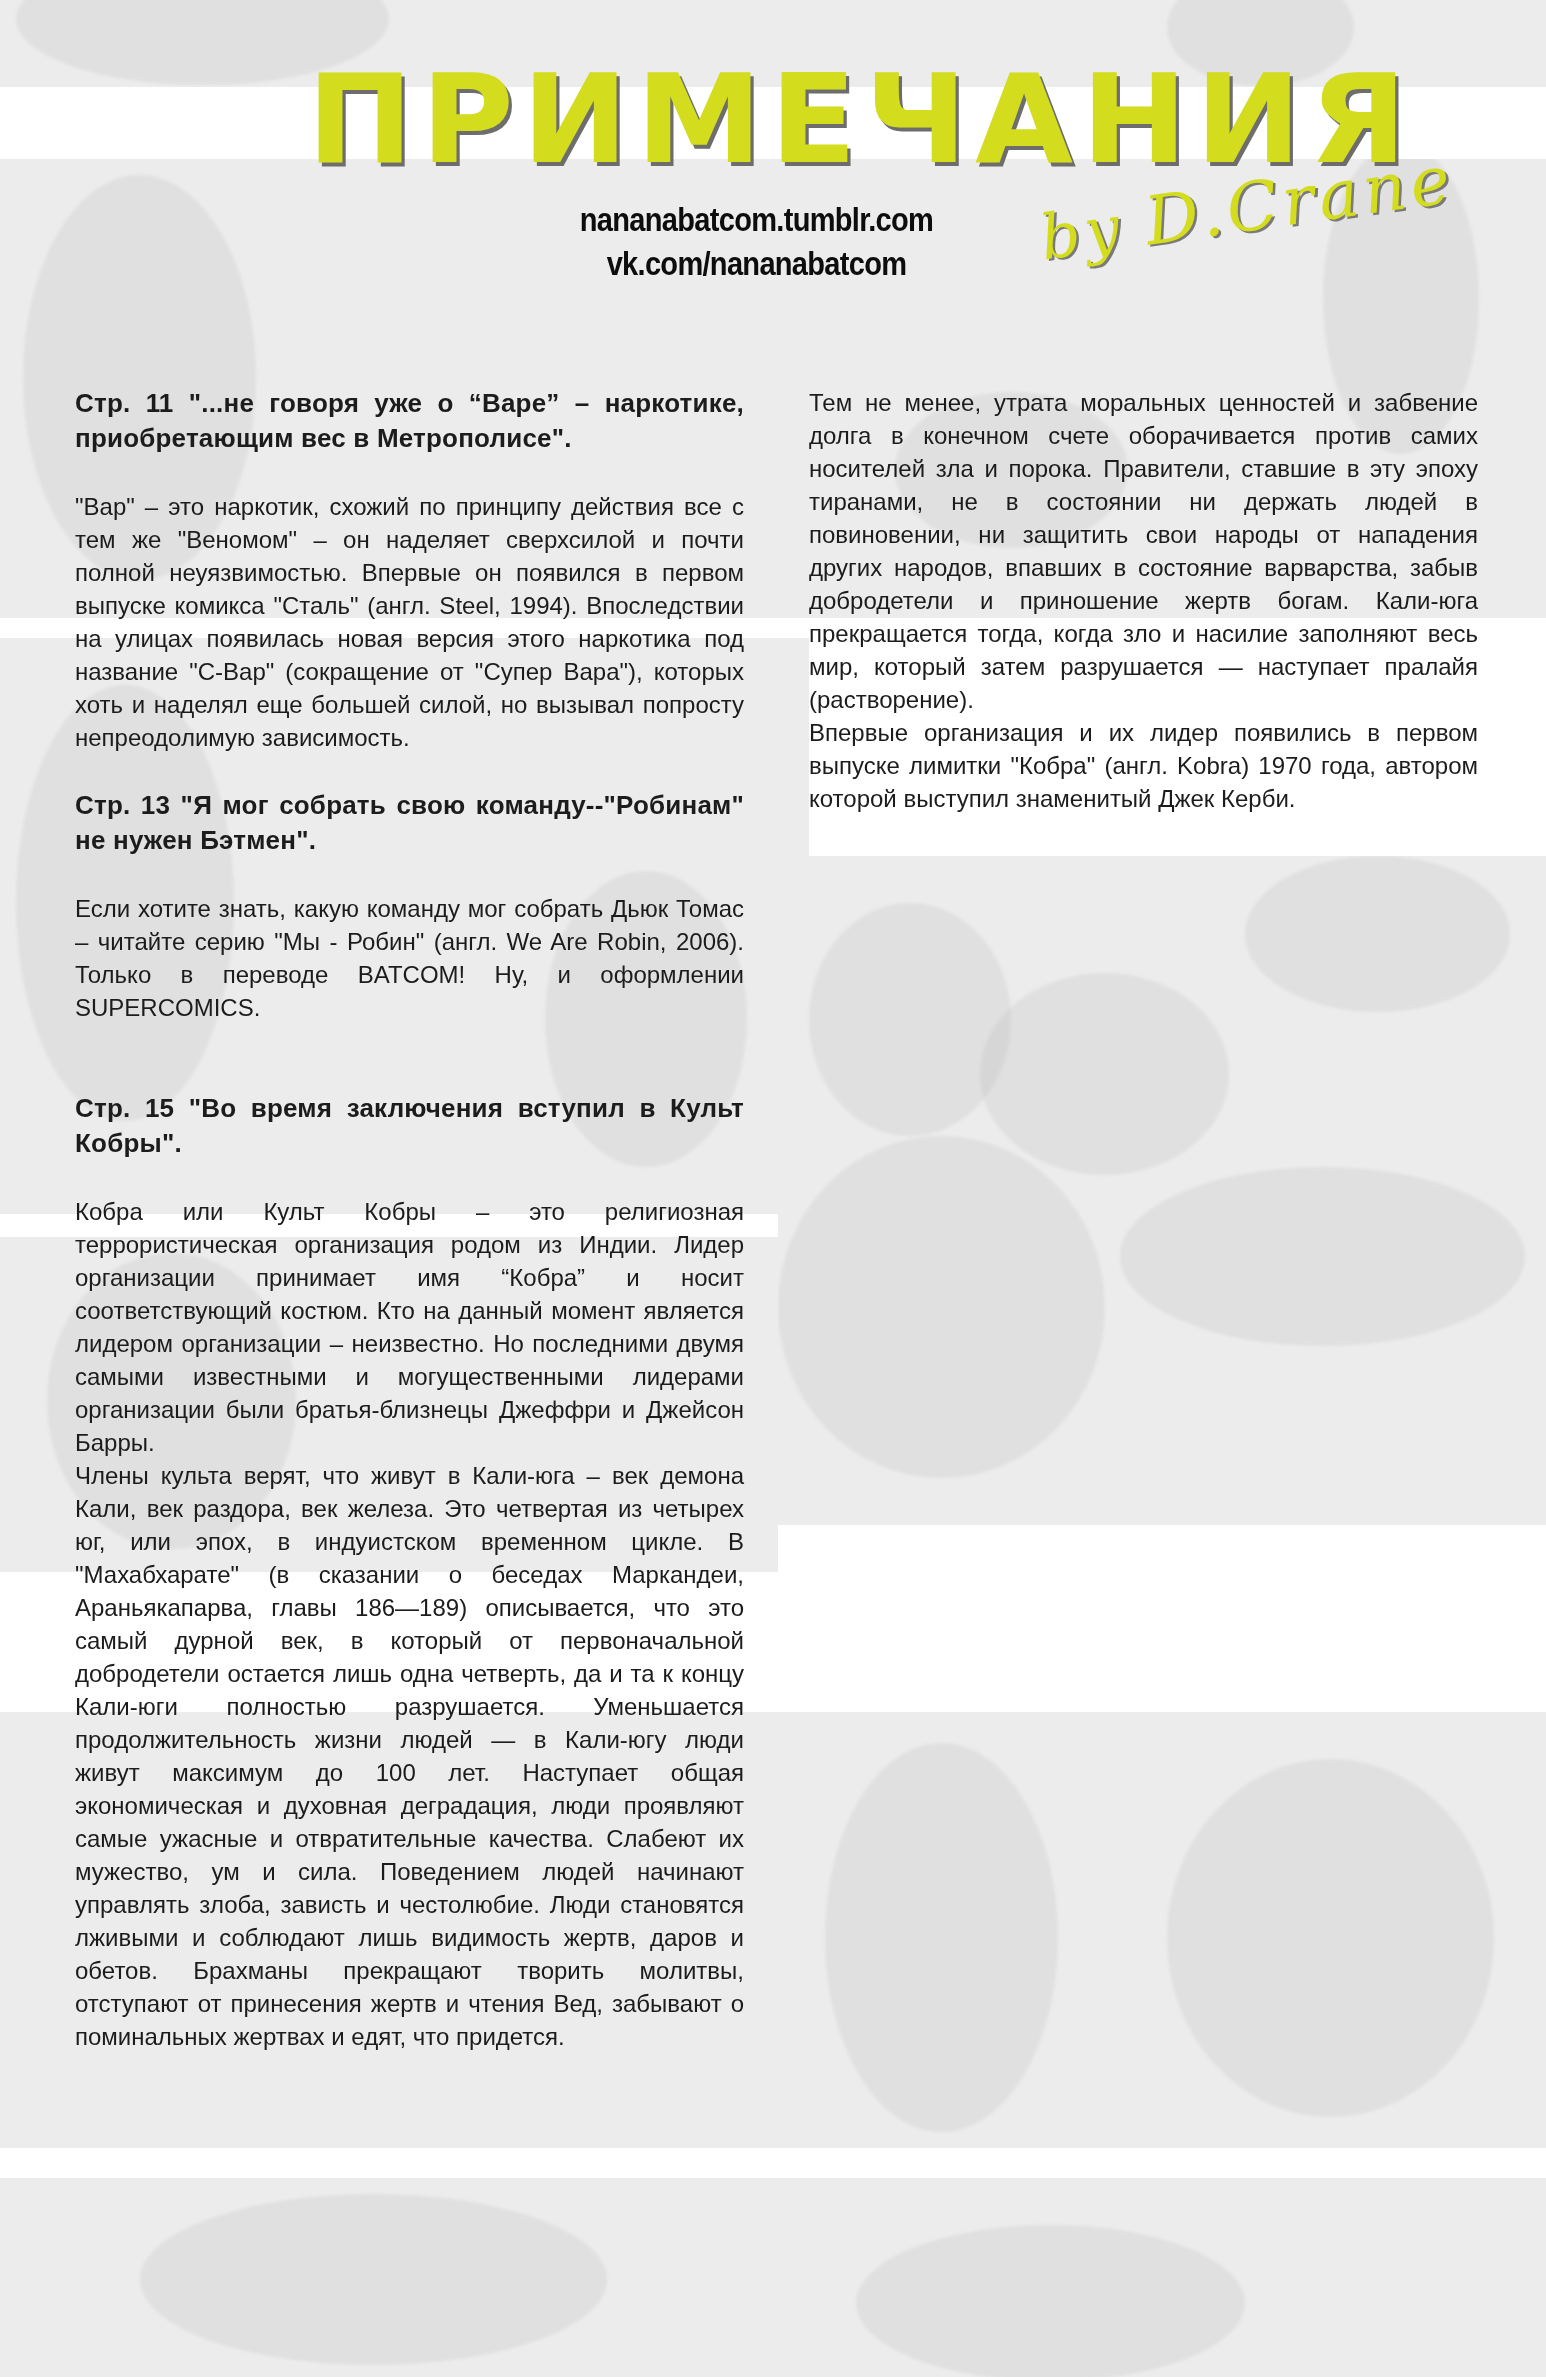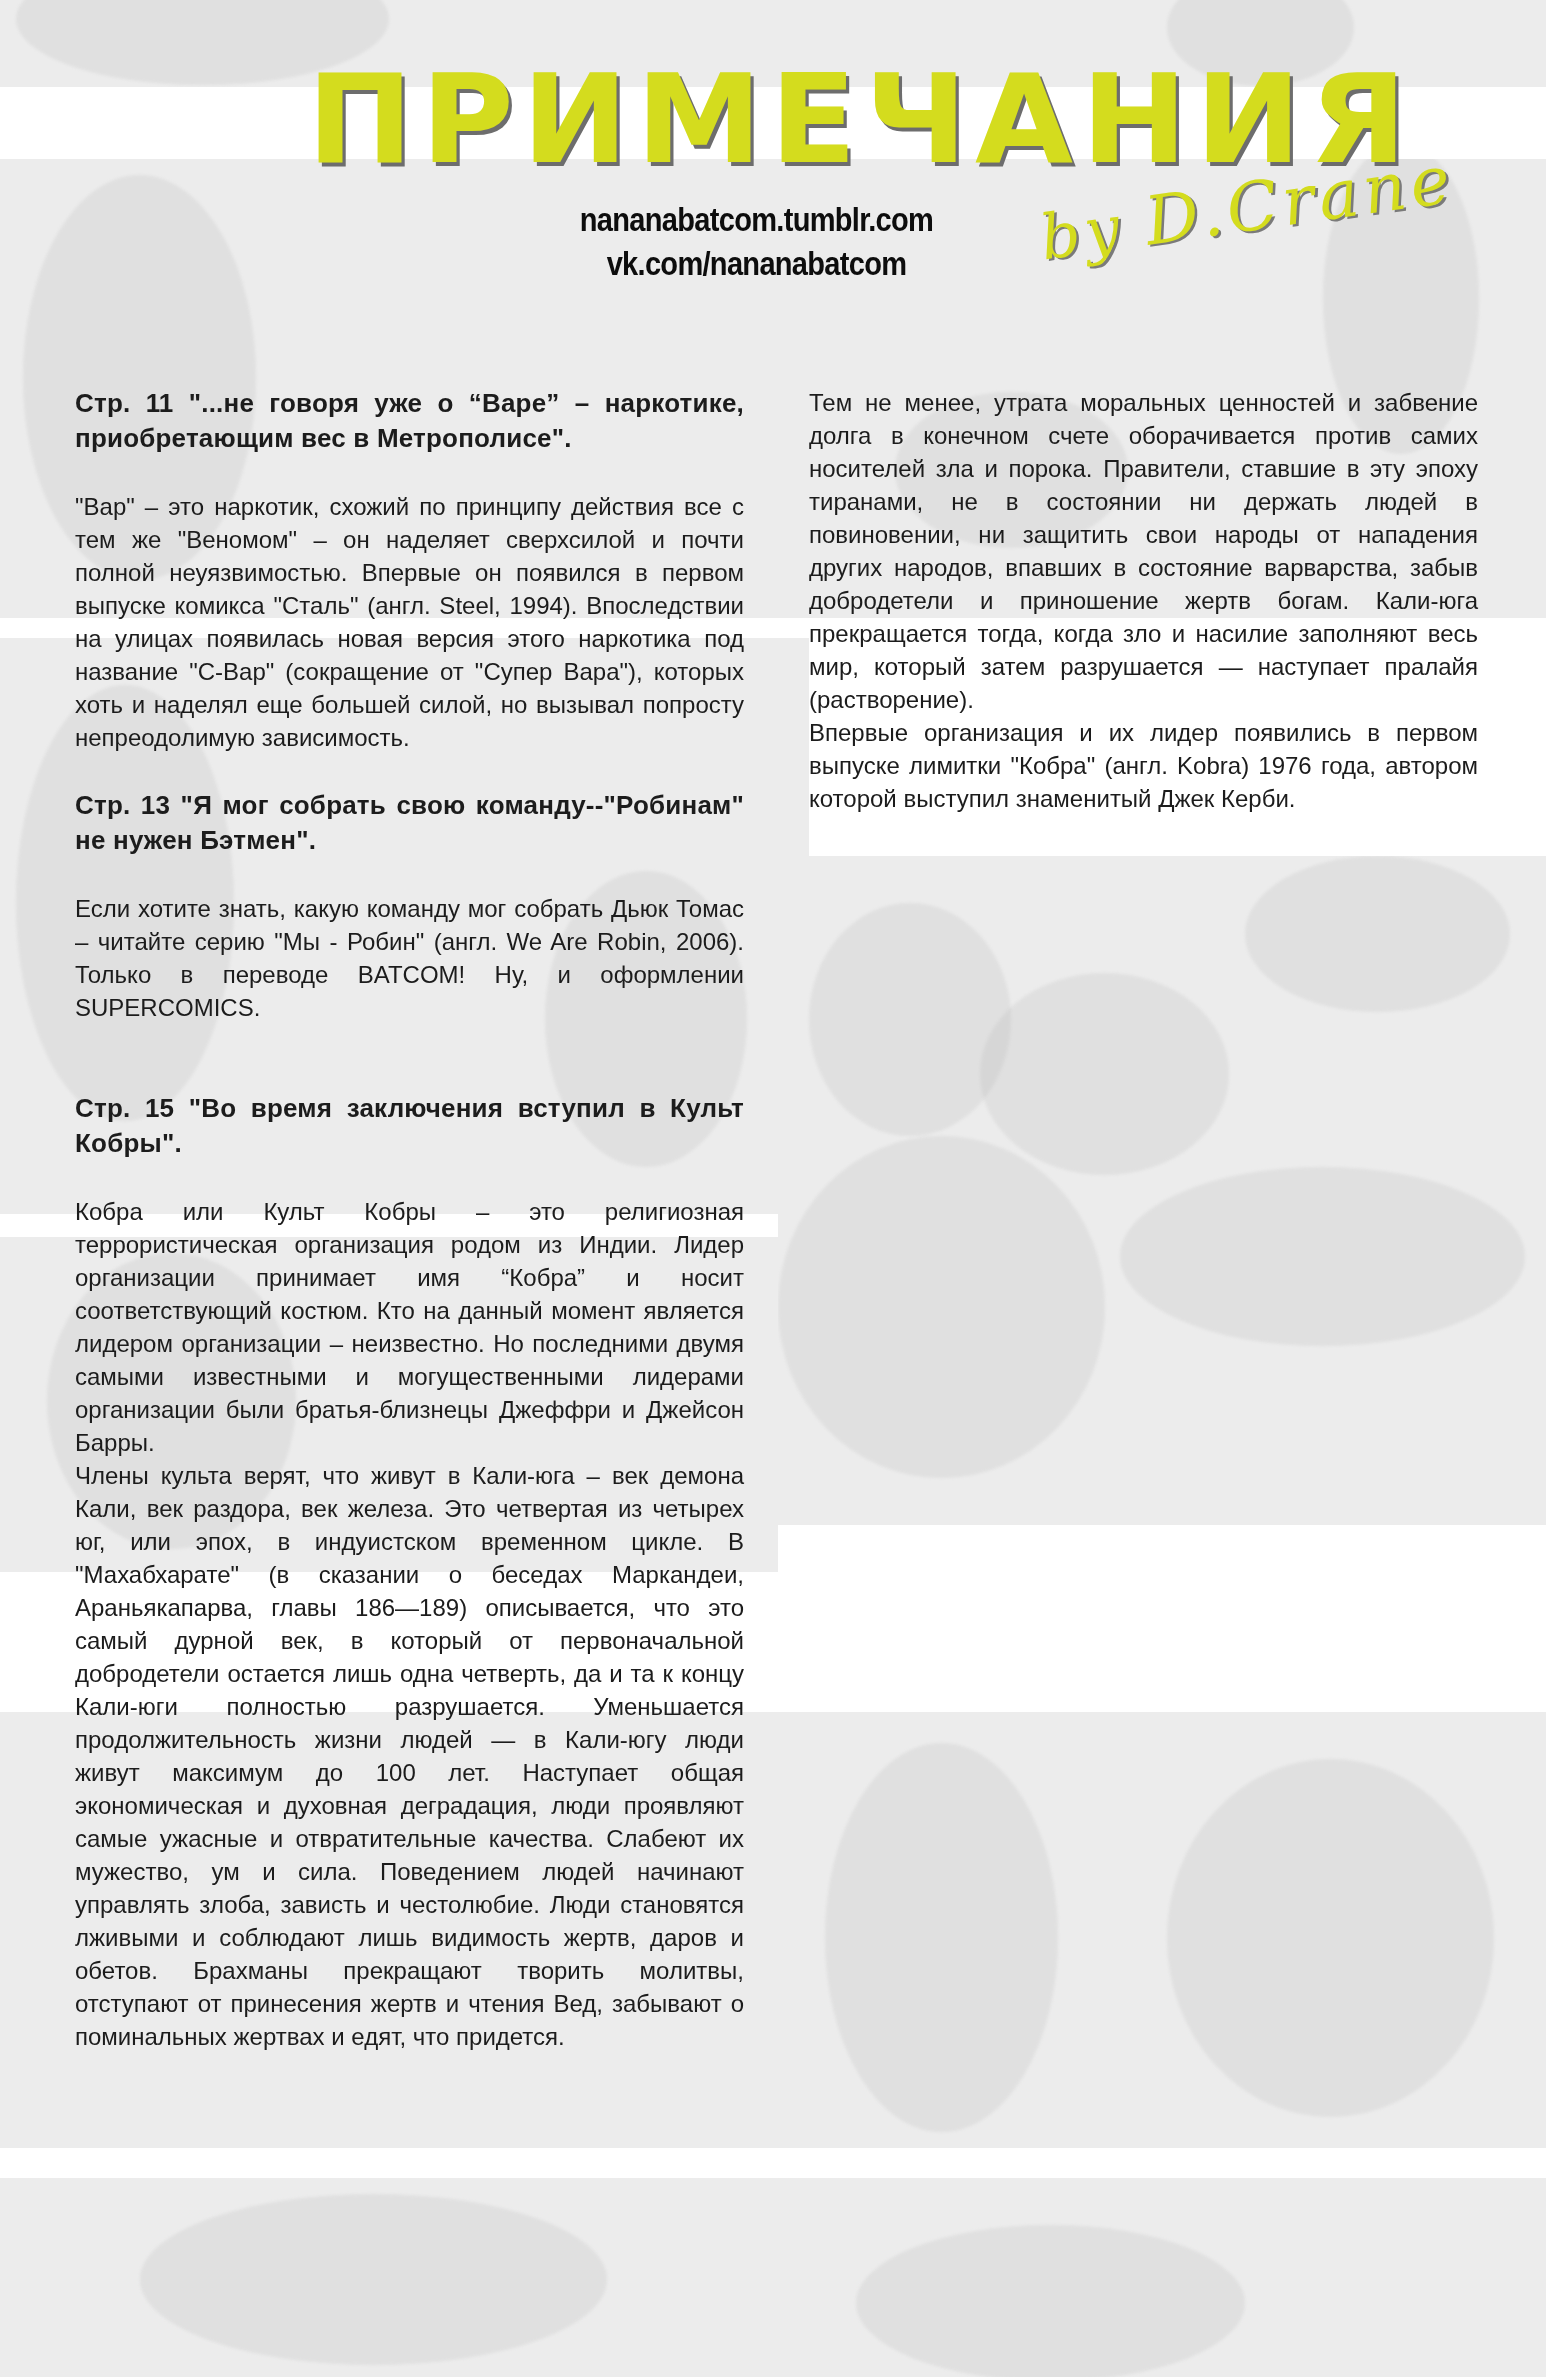--- a/index.html
+++ b/index.html
@@ -192,16 +192,16 @@
     <div class="note-body">
       <p>Кобра или Культ Кобры – это религиозная террористическая организация родом из Индии. Лидер организации принимает имя “Кобра” и носит соответствующий костюм. Кто на данный момент является лидером организации – неизвестно. Но последними двумя самыми известными и могущественными лидерами организации были братья-близнецы Джеффри и Джейсон Барры.</p>
       <p>Члены культа верят, что живут в Кали-юга – век демона Кали, век раздора, век железа. Это четвертая из четырех юг, или эпох, в индуистском временном цикле. В "Махабхарате" (в сказании о беседах Маркандеи, Араньякапарва, главы 186—189) описывается, что это самый дурной век, в который от первоначальной добродетели остается лишь одна четверть, да и та к концу Кали-юги полностью разрушается. Уменьшается продолжительность жизни людей — в Кали-югу люди живут максимум до 100 лет. Наступает общая экономическая и духовная деградация, люди проявляют самые ужасные и отвратительные качества. Слабеют их мужество, ум и сила. Поведением людей начинают управлять злоба, зависть и честолюбие. Люди становятся лживыми и соблюдают лишь видимость жертв, даров и обетов. Брахманы прекращают творить молитвы, отступают от принесения жертв и чтения Вед, забывают о поминальных жертвах и едят, что придется.</p>
     </div>
   </section>
 </div>
 
 <div class="column col-right">
   <div class="note-body">
     <p>Тем не менее, утрата моральных ценностей и забвение долга в конечном счете оборачивается против самих носителей зла и порока. Правители, ставшие в эту эпоху тиранами, не в состоянии ни держать людей в повиновении, ни защитить свои народы от нападения других народов, впавших в состояние варварства, забыв добродетели и приношение жертв богам. Кали-юга прекращается тогда, когда зло и насилие заполняют весь мир, который затем разрушается — наступает пралайя (растворение).</p>
-    <p>Впервые организация и их лидер появились в первом выпуске лимитки "Кобра" (англ. Kobra) 1976 года, автором которой выступил знаменитый Джек Керби.</p>
+    <p>Впервые организация и их лидер появились в первом выпуске лимитки "Кобра" (англ. Kobra) 1970 года, автором которой выступил знаменитый Джек Керби.</p>
   </div>
 </div>
 
 
 </body></html>

